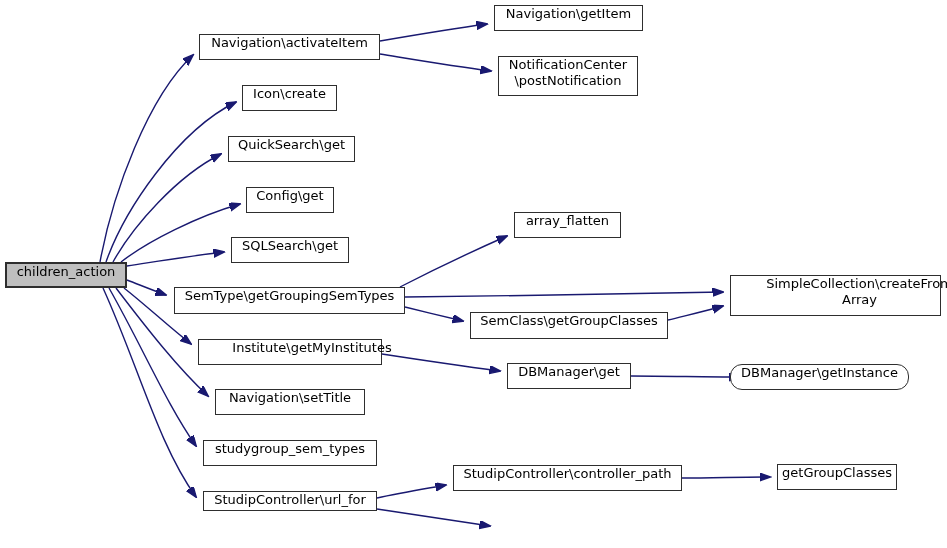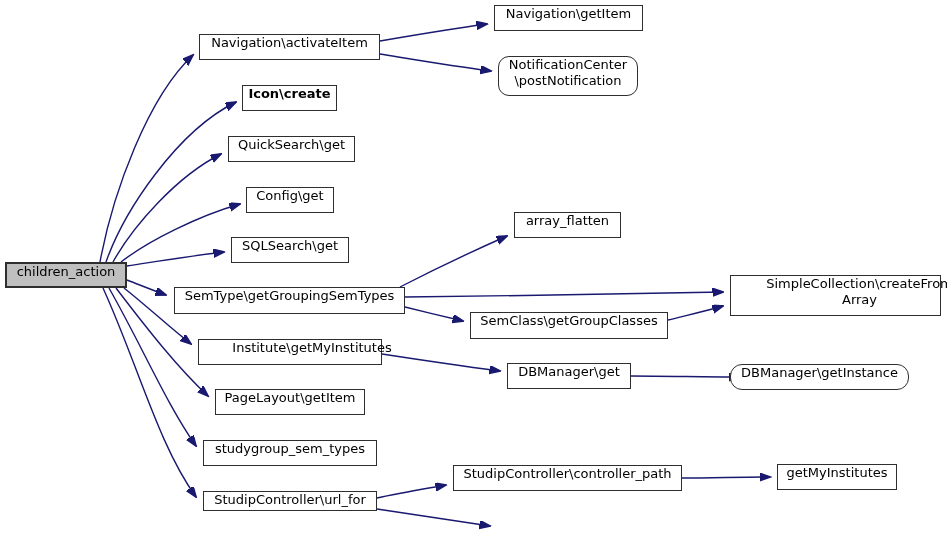--- a/index.html
+++ b/index.html
@@ -90,26 +90,26 @@
   </div>
 
   <div class="node" style="left:199px; top:34px; width:181px; height:26px;">
     <span>Navigation\activateItem</span>
   </div>
 
   <div class="node" style="left:494px; top:5px; width:149px; height:26px;">
     <span>Navigation\getItem</span>
   </div>
 
-  <div class="node" style="left:498px; top:56px; width:140px; height:40px;border-radius:11px;">
+  <div class="node" style="left:498px; top:56px; width:140px; height:40px;">
     <span>NotificationCenter
 \postNotification</span>
   </div>
 
-  <div class="node" style="left:242px; top:85px; width:95px; height:26px;font-weight:bold;">
+  <div class="node" style="left:242px; top:85px; width:95px; height:26px;">
     <span>Icon\create</span>
   </div>
 
   <div class="node" style="left:228px; top:136px; width:127px; height:26px;">
     <span>QuickSearch\get</span>
   </div>
 
   <div class="node" style="left:246px; top:187px; width:88px; height:26px;">
     <span>Config\get</span>
   </div>
@@ -141,33 +141,33 @@
 
   <div class="node" style="left:507px; top:363px; width:124px; height:26px;">
     <span>DBManager\get</span>
   </div>
 
   <div class="node" style="left:730px; top:364px; width:179px; height:26px;border-radius:12px;">
     <span>DBManager\getInstance</span>
   </div>
 
   <div class="node" style="left:215px; top:389px; width:150px; height:26px;">
-    <span>PageLayout\getItem</span>
+    <span>Navigation\setTitle</span>
   </div>
 
   <div class="node" style="left:203px; top:440px; width:174px; height:26px;">
     <span>studygroup_sem_types</span>
   </div>
 
   <div class="node" style="left:203px; top:491px; width:174px; height:20px;">
     <span>StudipController\url_for</span>
   </div>
 
   <div class="node" style="left:453px; top:465px; width:229px; height:26px;">
     <span>StudipController\controller_path</span>
   </div>
 
   <div class="node" style="left:777px; top:464px; width:120px; height:26px;">
-    <span>getMyInstitutes</span>
+    <span>getGroupClasses</span>
   </div>
 
 
 </div>
 
 </body></html>

